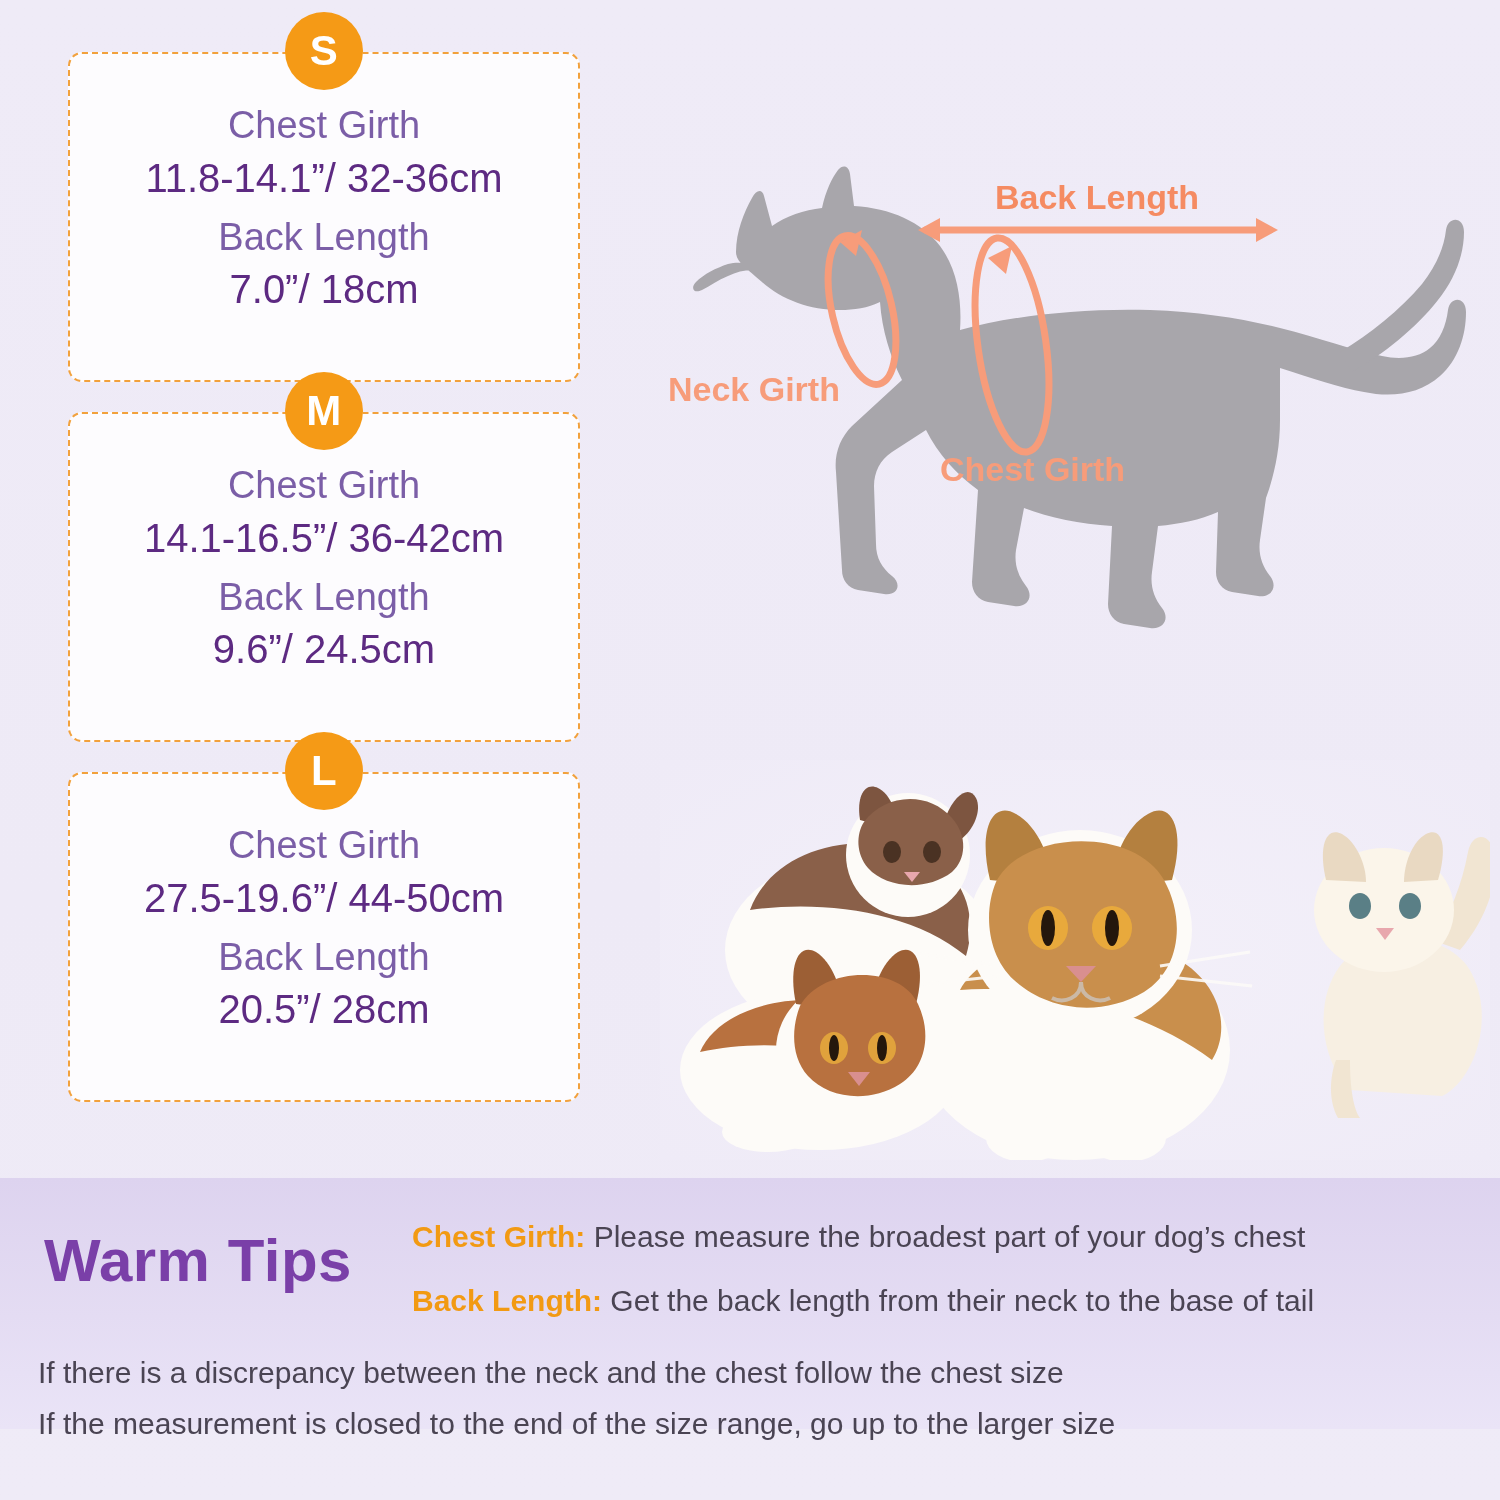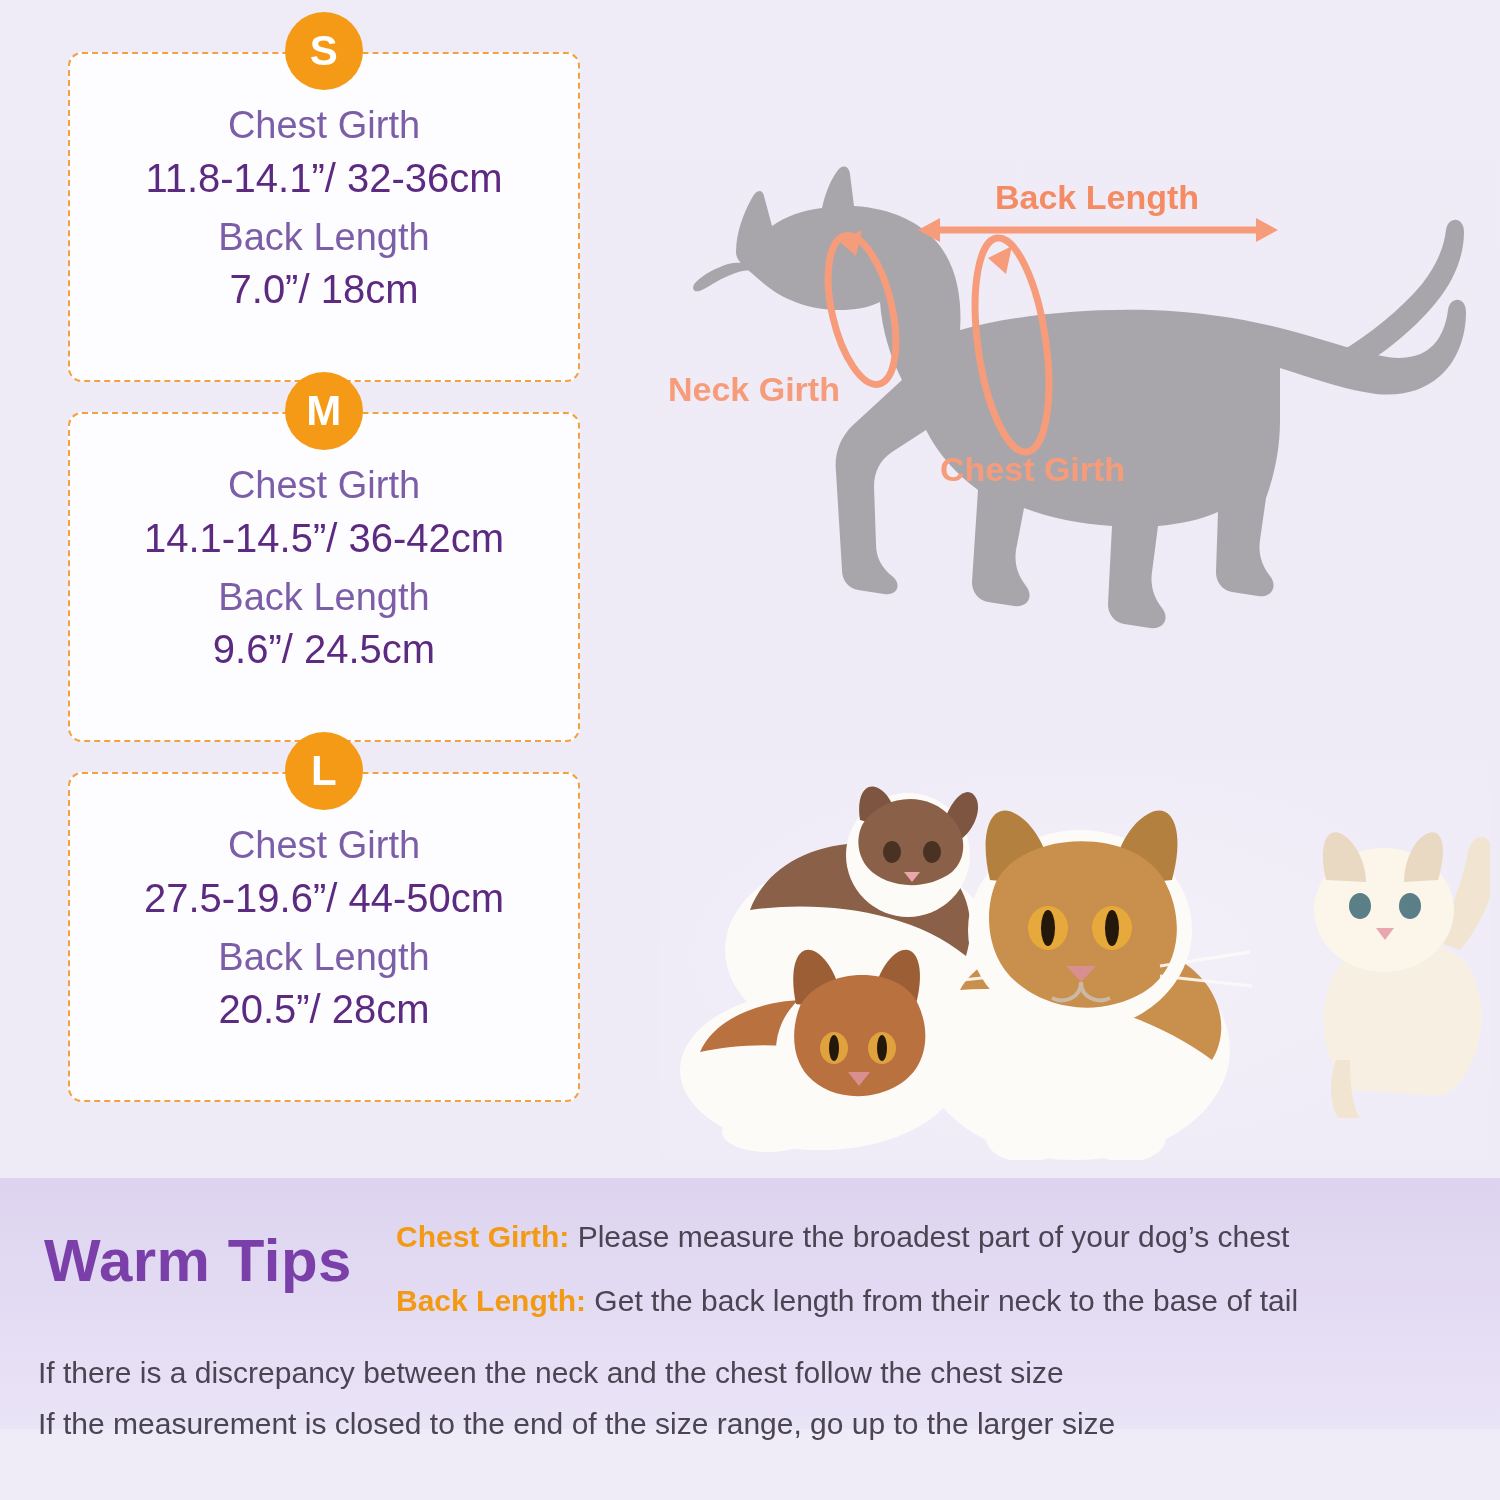--- a/index.html
+++ b/index.html
@@ -140,20 +140,21 @@
   }
   .tip-row {
     position: absolute;
     font-size: 30px;
     color: #4a4453;
     white-space: nowrap;
   }
   .tip-key {
     color: #f29a13;
     font-weight: bold;
+    margin-left: 16px;
   }
   #tip-row-1 { left: 396px; top: 42px; }
   #tip-row-2 { left: 396px; top: 106px; }
   #tip-row-3 { left: 38px;  top: 178px; }
   #tip-row-4 { left: 38px;  top: 229px; }
 </style>
 </head>
 <body>
 
 <div id="page">
@@ -164,21 +165,21 @@
       <div class="badge">S</div>
       <div class="label">Chest Girth</div>
       <div class="value">11.8-14.1”/ 32-36cm</div>
       <div class="label">Back Length</div>
       <div class="value last">7.0”/ 18cm</div>
     </div>
 
     <div class="card" id="card-m">
       <div class="badge">M</div>
       <div class="label">Chest Girth</div>
-      <div class="value">14.1-14.5”/ 36-42cm</div>
+      <div class="value">14.1-16.5”/ 36-42cm</div>
       <div class="label">Back Length</div>
       <div class="value last">9.6”/ 24.5cm</div>
     </div>
 
     <div class="card" id="card-l">
       <div class="badge">L</div>
       <div class="label">Chest Girth</div>
       <div class="value">27.5-19.6”/ 44-50cm</div>
       <div class="label">Back Length</div>
       <div class="value last">20.5”/ 28cm</div>

